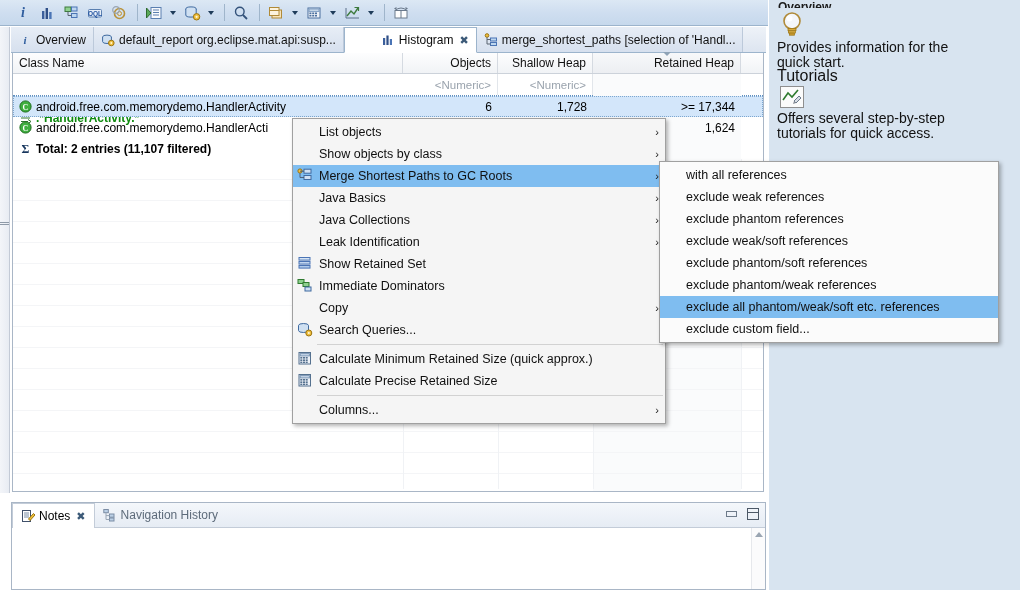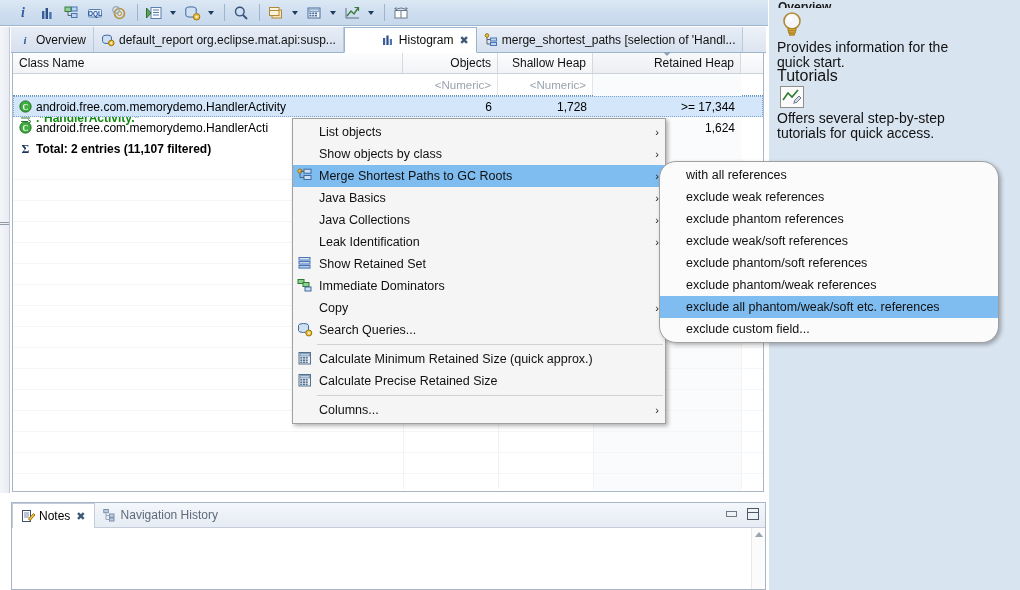--- a/index.html
+++ b/index.html
@@ -620,21 +620,21 @@
 
     <div class="msep"></div>
 
     <div class="mi">
       <span class="mi-ico"></span>
       <span class="mi-lbl">Columns...</span>
       <span class="mi-arrow">›</span>
     </div>
   </div>
 
-  <div class="menu" style="left:659px;top:161px;width:340px;background:#fbfbfb;border-radius:17px;">
+  <div class="menu" style="left:659px;top:161px;width:340px;background:#fbfbfb;">
     <div class="mi">
       <span class="mi-ico"></span>
       <span class="mi-lbl">with all references</span>
     </div>
     <div class="mi">
       <span class="mi-ico"></span>
       <span class="mi-lbl">exclude weak references</span>
     </div>
     <div class="mi">
       <span class="mi-ico"></span>

